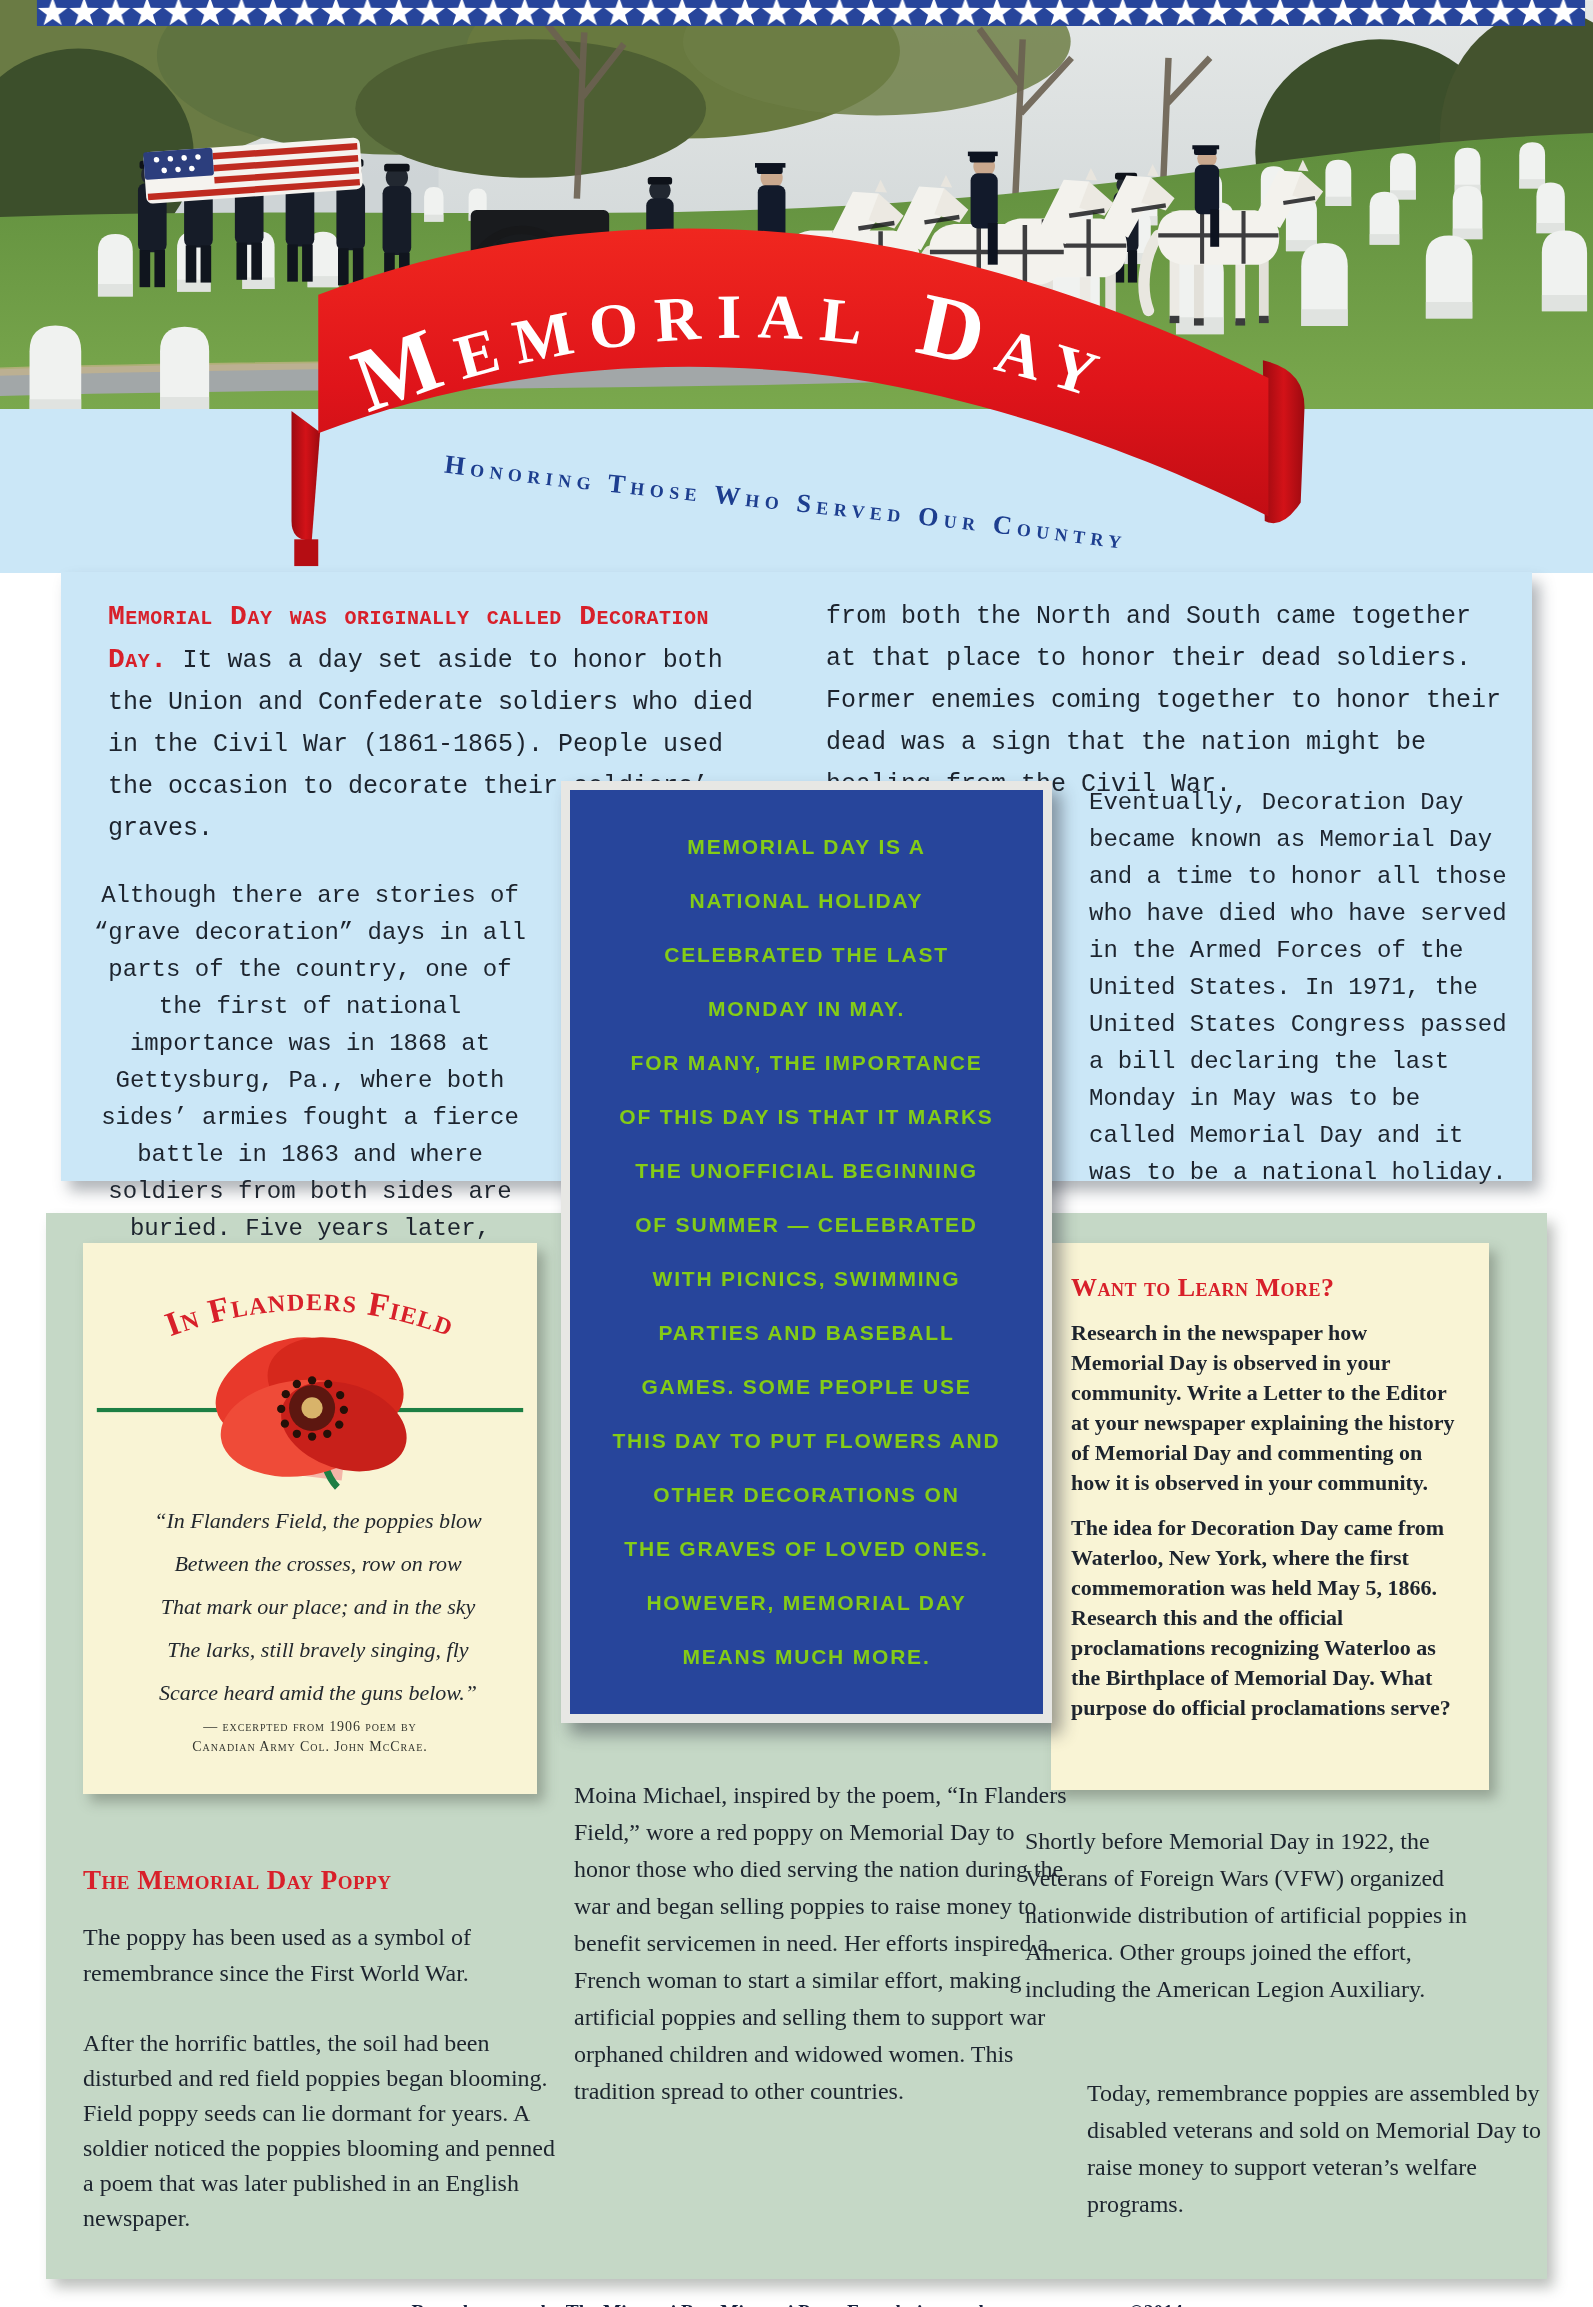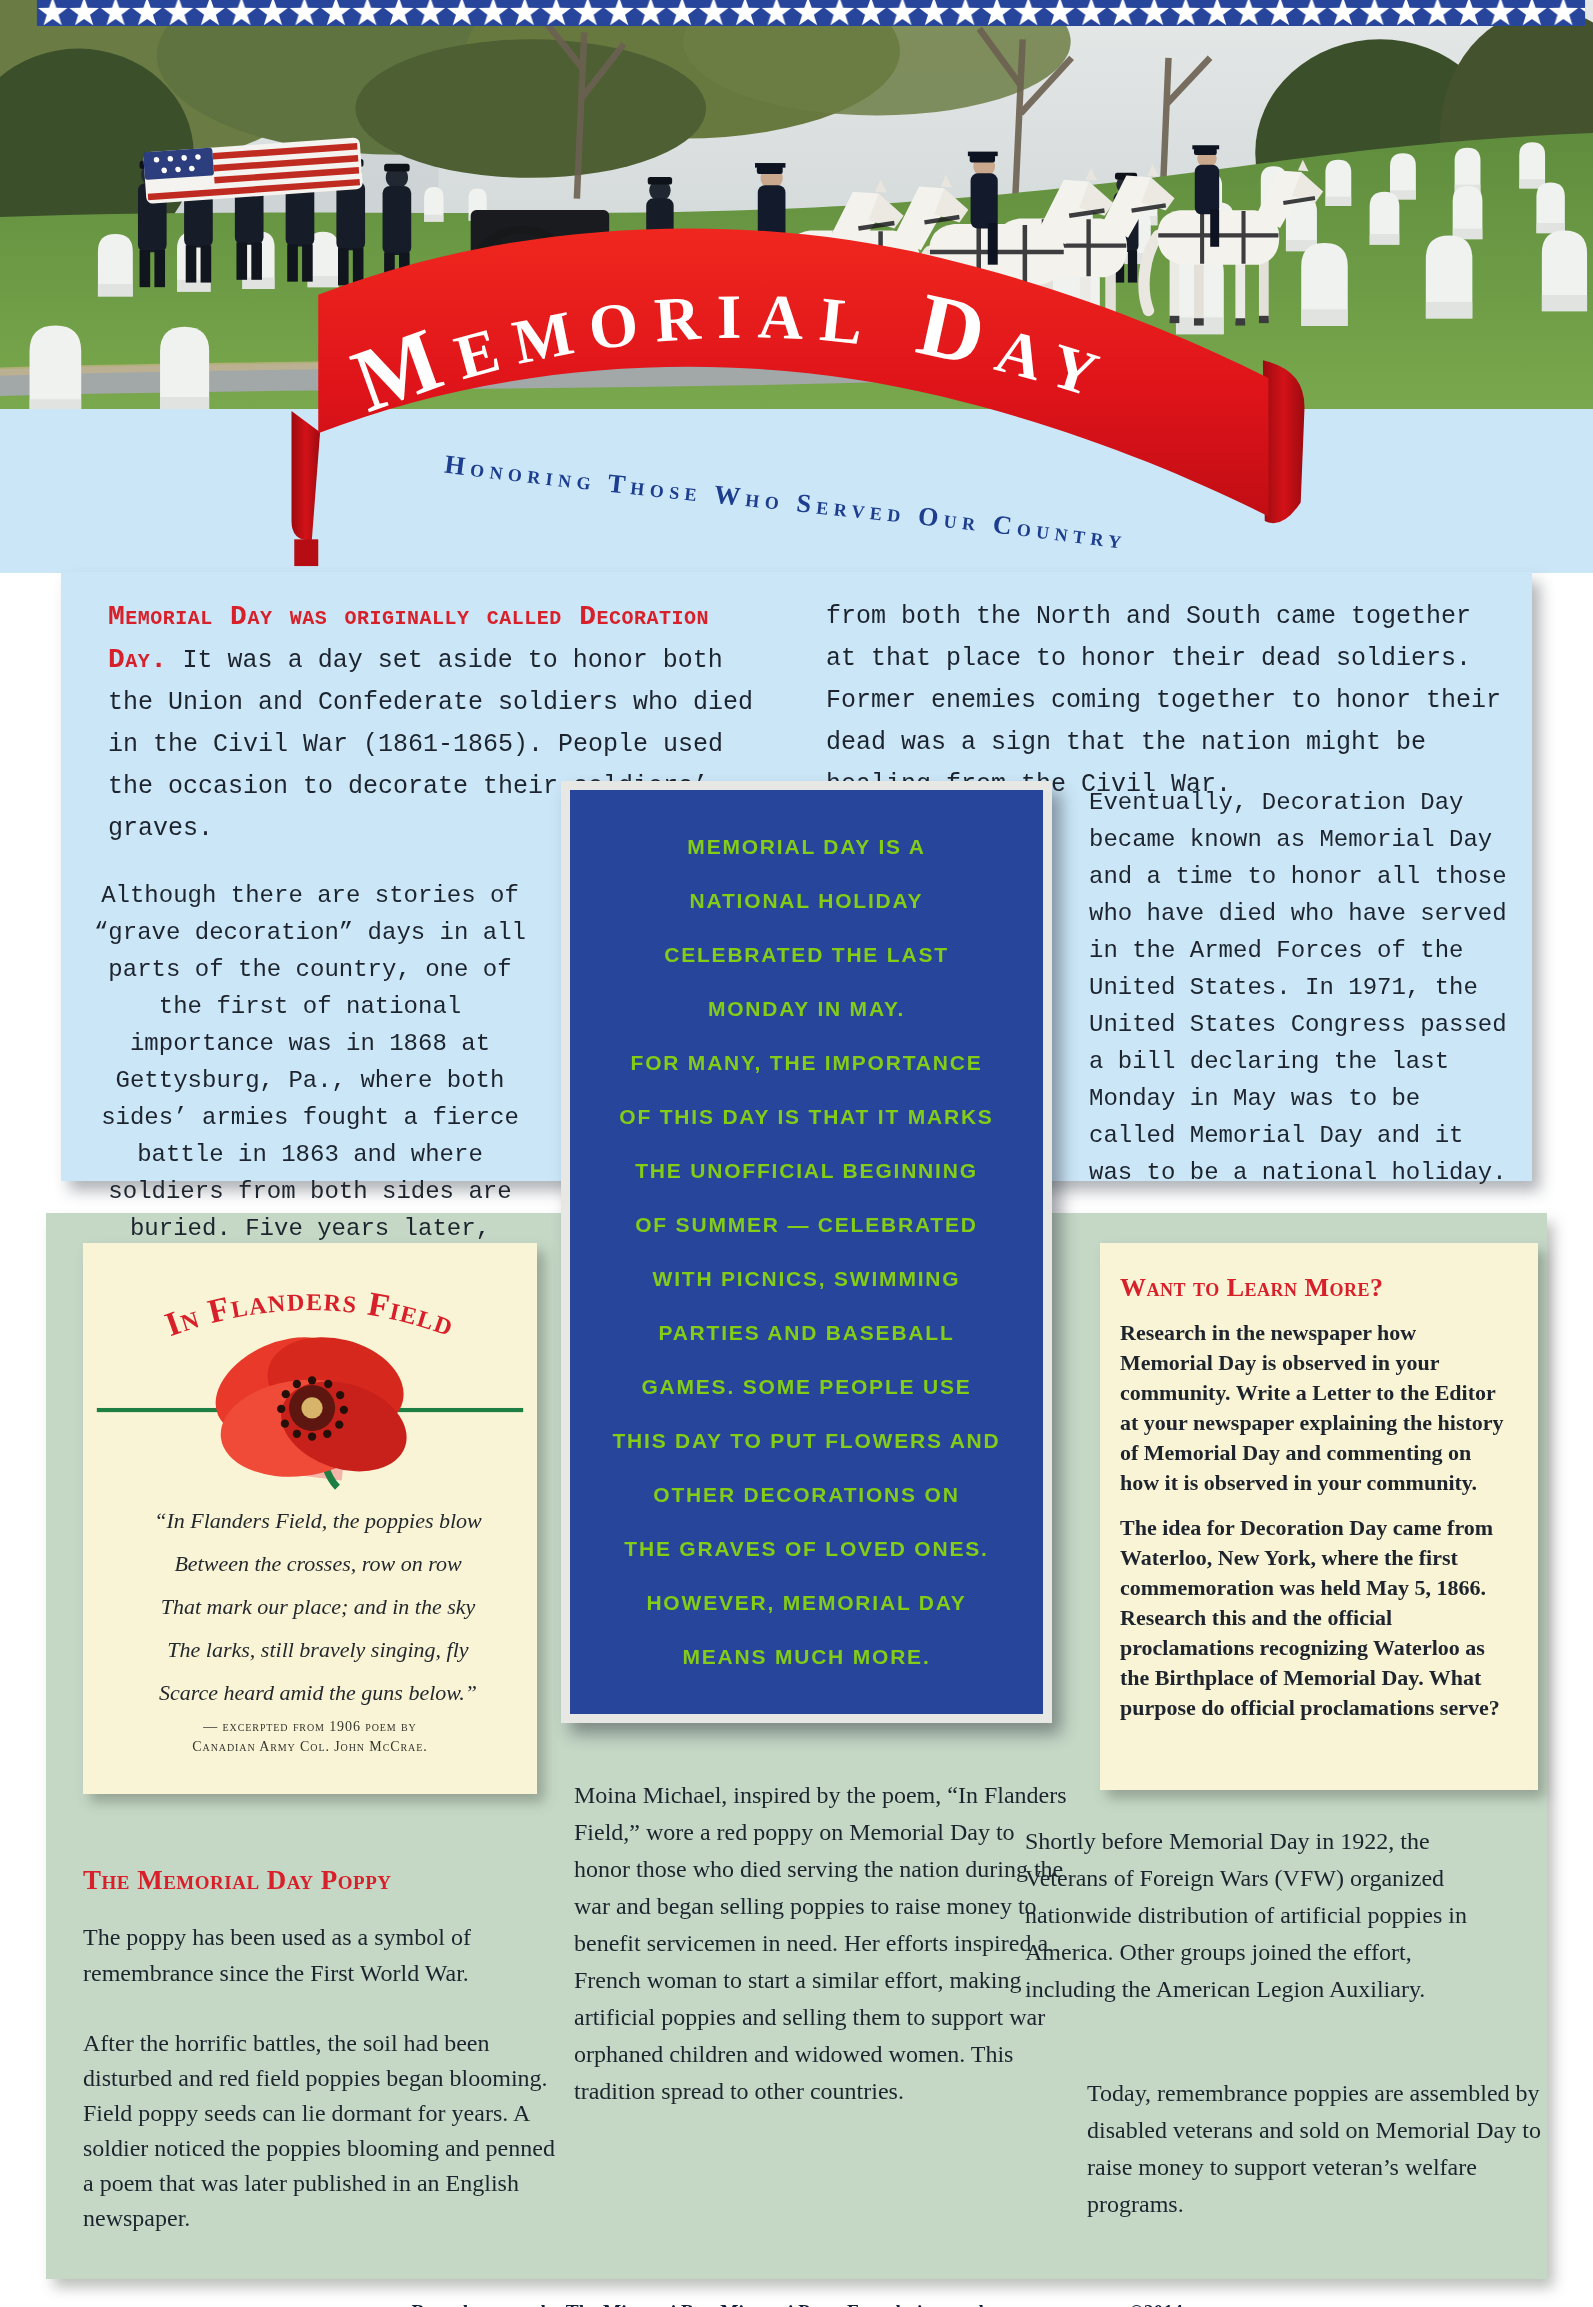--- a/index.html
+++ b/index.html
@@ -42,21 +42,21 @@
   
   .green-panel {
     position:absolute; left:46px; top:1213px; width:1501px; height:1066px;
     background:#c5d8c6; z-index:1; box-shadow:7.4px 9.2px 13px rgba(60,70,60,0.35);
   }
   .cream-box {
     position:absolute; background:#f9f4d5; z-index:3;
     box-shadow:7.4px 8.3px 12px rgba(60,65,55,0.35);
   }
   .flanders { left:83px; top:1243px; width:454px; height:551px; }
-  .learn    { left:1100px; top:1243px; width:438px; height:547px; padding:30px 32px 0 20px; }
+  .learn    { left:1051px; top:1243px; width:438px; height:547px; padding:30px 32px 0 20px; }
   .arch-svg { position:absolute; left:9.2px; top:11.5px; }
   .poppy-svg { position:absolute; left:0px; top:92px; }
   .poem { position:absolute; left:8px; top:256px; width:100%; text-align:center;font-family:Liberation Serif, serif; }
   .poem-line { font-style:italic; font-size:22px; line-height:43px; color:#23282e; }
   .attrib { position:absolute; left:0; top:474px; width:100%; text-align:center;
             font-variant:small-caps; font-size:14px; line-height:20px; color:#33352f; letter-spacing:0.9px; }
   .learn-title { font-variant:small-caps; font-weight:700; color:#d8202a; font-size:26px; letter-spacing:0.5px; }
   .learn-p { font-size:22px; line-height:30px; color:#1d242e; margin-top:14.8px;font-weight:bold; }
   .sec-heading { position:absolute; font-variant:small-caps; font-weight:700; color:#d8202a;
                  font-size:27px; letter-spacing:0.5px; z-index:3; }

